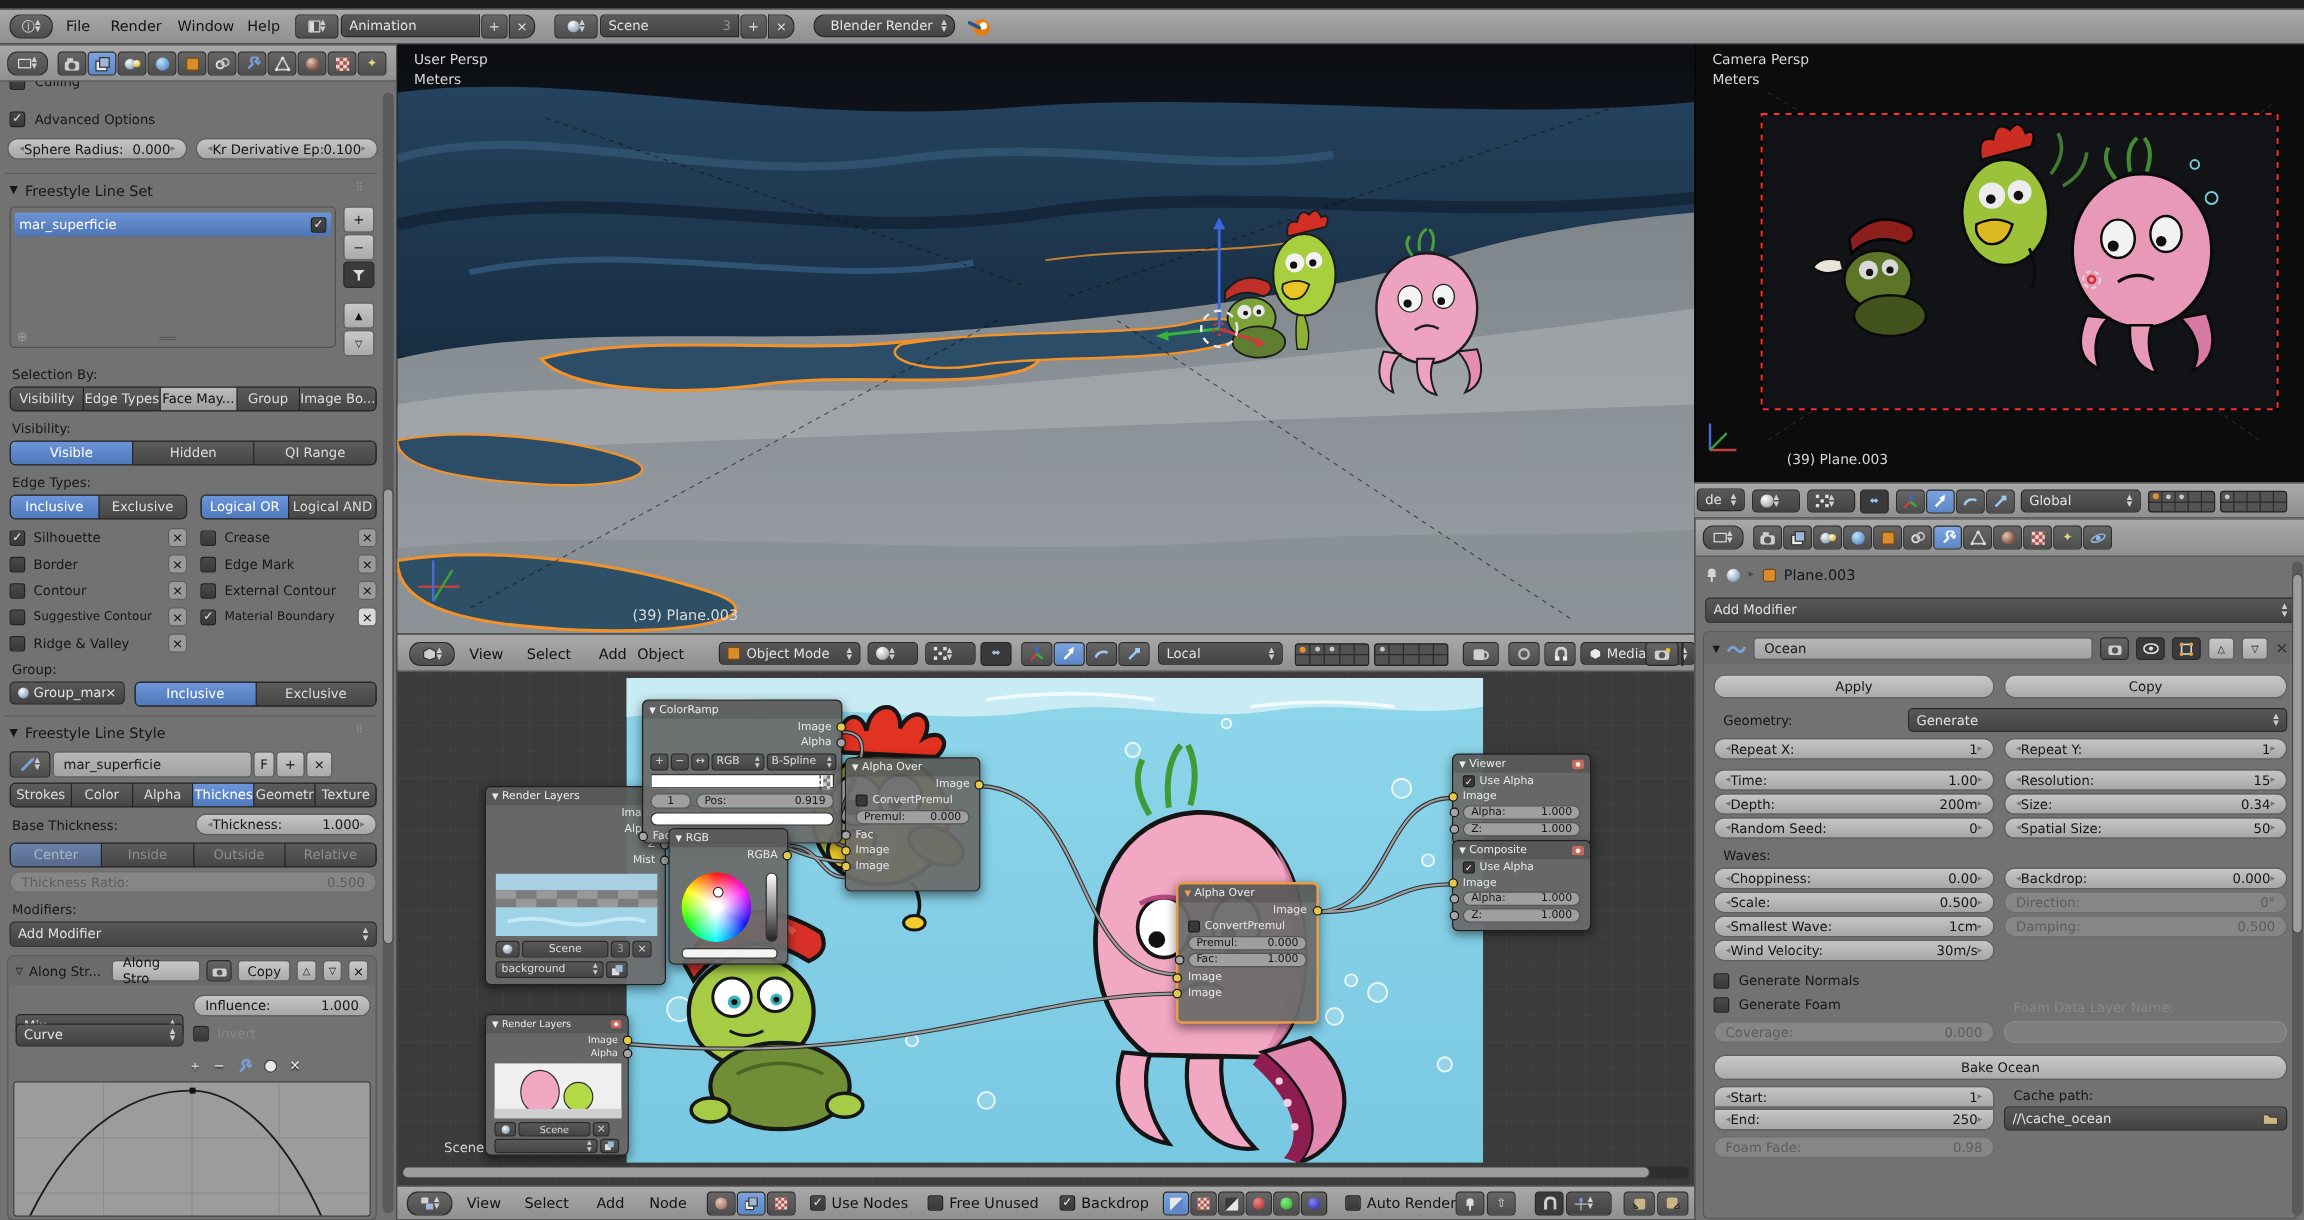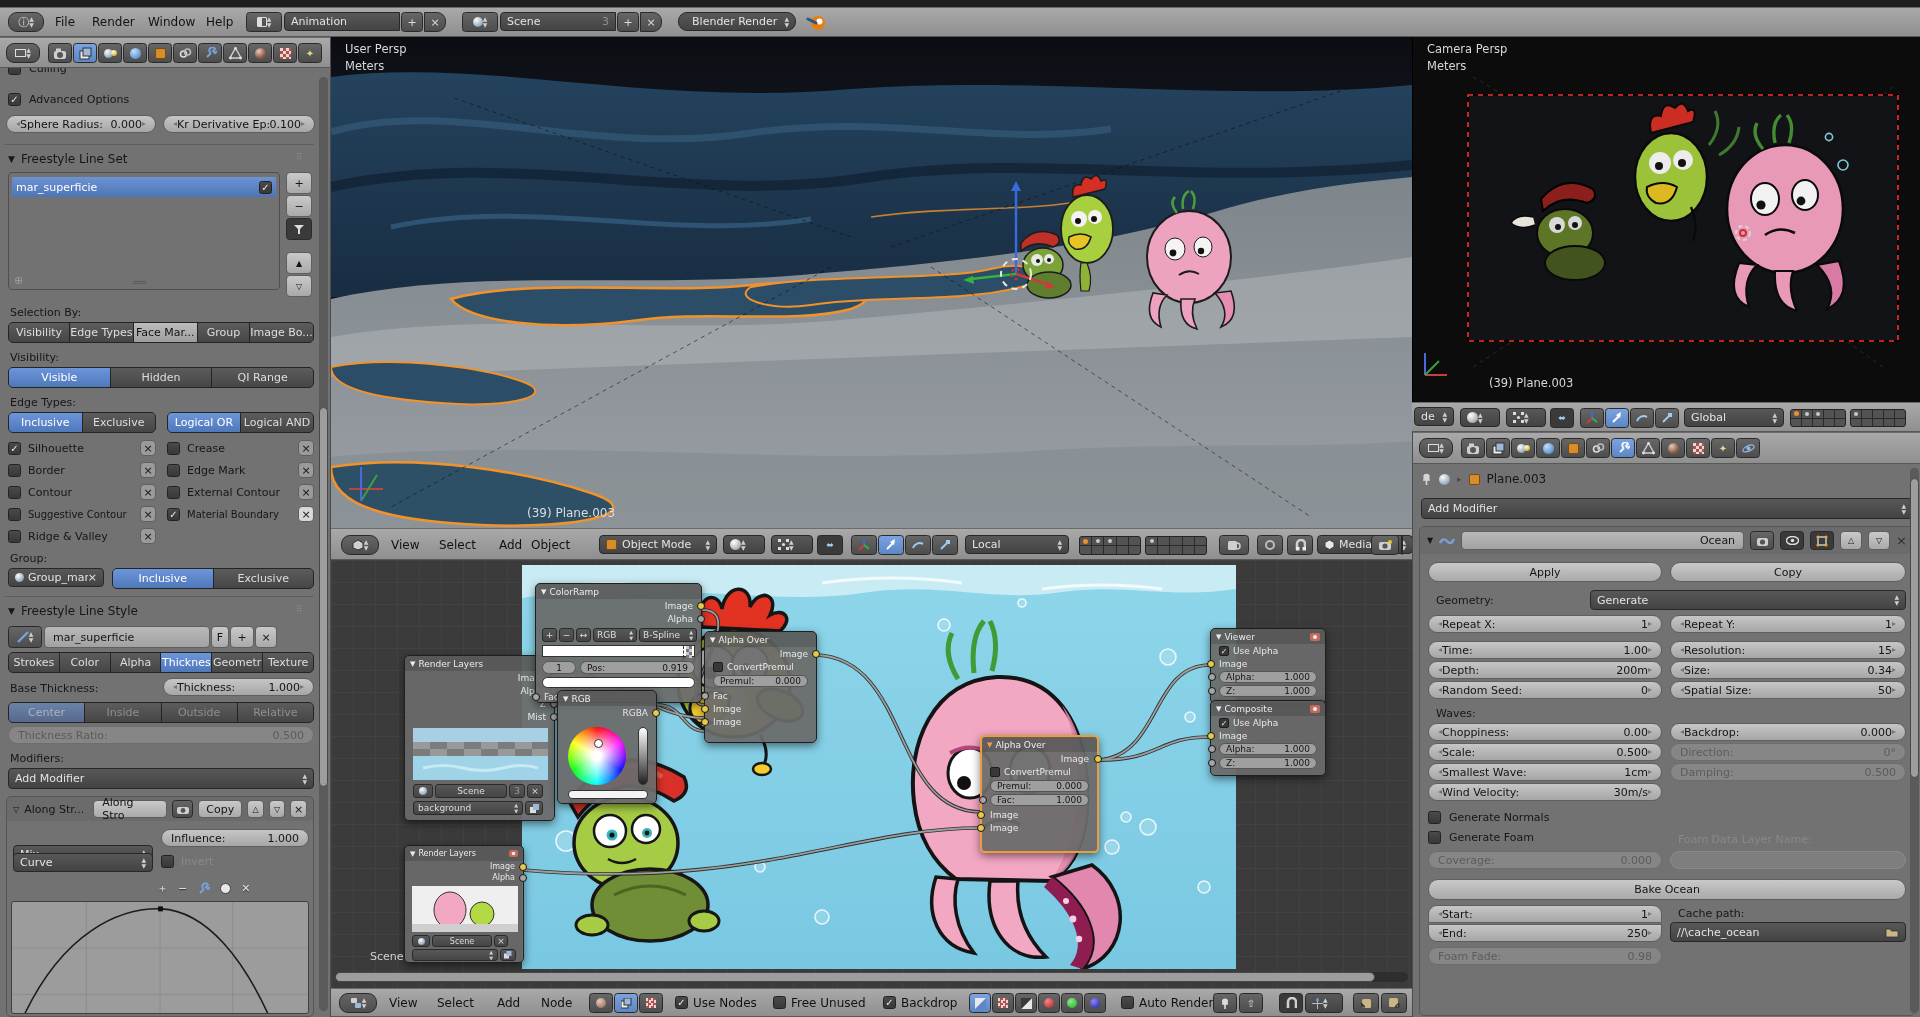--- a/index.html
+++ b/index.html
@@ -206,21 +206,21 @@
           <span style="font-size:8px">▲</span>
         </div>
       <div class="lbtn r" style="left:286px;top:207px;width:26px;height:22px">
           <span style="font-size:8px">▽</span>
         </div>
 
       <span class="lbl r" style="left:10px;top:238px">Selection By:</span>
       <div class="seg r" style="left:8px;top:254px;width:306px">
         <div class="dbtn" style="flex:1.05">Visibility</div>
         <div class="dbtn" style="flex:1.1">Edge Types</div>
-        <div class="dbtn lit" style="flex:1.1">Face Mar...</div>
+        <div class="dbtn lit" style="flex:1.1">Face May...</div>
         <div class="dbtn" style="flex:0.9">Group</div>
         <div class="dbtn" style="flex:1.1">Image Bo...</div>
       </div>
       <span class="lbl r" style="left:10px;top:283px">Visibility:</span>
       <div class="seg r" style="left:8px;top:299px;width:306px">
         <div class="dbtn blue">Visible</div>
         <div class="dbtn">Hidden</div>
         <div class="dbtn">QI Range</div>
       </div>
       <span class="lbl r" style="left:10px;top:328px">Edge Types:</span>
@@ -759,21 +759,21 @@
         <div class="nbtn" style="width:20px">
             <span class="ball" style="width:8px;height:8px"></span>
           </div>
         <div class="nbtn" style="width:72px">
             <span>Scene</span>
           </div>
         <div class="nbtn" style="width:16px;color:#999">3</div>
         <div class="nbtn" style="width:16px">×</div>
       </div>
       <div style="position:absolute;left:8px;top:145px;display:flex;gap:2px;align-items:center">
-        <div class="nbtn" style="width:110px;justify-content:space-between;padding:0 4px">
+        <div class="nbtn" style="width:90px;justify-content:space-between;padding:0 4px">
             <span>background</span>
             <span class="updn" style="font-size:5px">▲<br>▼</span>
           </div>
         <div class="nbtn" style="width:18px">
             <svg width="9" height="9">
               <rect x="0" y="3" width="6" height="6" fill="#ddd"></rect>
               <rect x="3" y="0" width="6" height="6" fill="#9db8d8"></rect>
             </svg>
           </div>
       </div>
@@ -1325,21 +1325,21 @@
         <span class="lab">Add Modifier</span>
         <span class="updn">▲<br>▼</span>
       </div>
 
     <div class="r" style="left:6px;top:94px;width:496px;height:490px;border:1px solid #585858;border-radius:5px">
       <div class="r" style="left:0;top:0;width:494px;height:27px;background:#6b6b6b;border-radius:5px 5px 0 0;display:flex;align-items:center;gap:6px;padding:0 7px">
         <span style="font-size:8px">▼</span>
         <svg width="16" height="12">
             <path d="M1,8 q3,-6 7,-2 q4,5 7,-2" fill="none" stroke="#7aa0d8" stroke-width="2.4"></path>
           </svg>
-        <div class="lbtn" style="flex:1;height:19px;justify-content:flex-end;padding:0 8px;background:linear-gradient(#b8b8b8,#a2a2a2)">
+        <div class="lbtn" style="flex:1;height:19px;justify-content:flex-start;padding:0 8px;background:linear-gradient(#b8b8b8,#a2a2a2)">
             <span>Ocean</span>
           </div>
         <div class="hbtn" style="width:24px;height:19px">
             <svg width="13" height="10">
               <rect x="1" y="2" width="11" height="8" rx="2" fill="#cfcfcf"></rect>
               <circle cx="6.5" cy="6" r="2.6" fill="#555"></circle>
             </svg>
           </div>
         <div class="hbtn press" style="width:24px;height:19px">
             <svg width="13" height="9">

